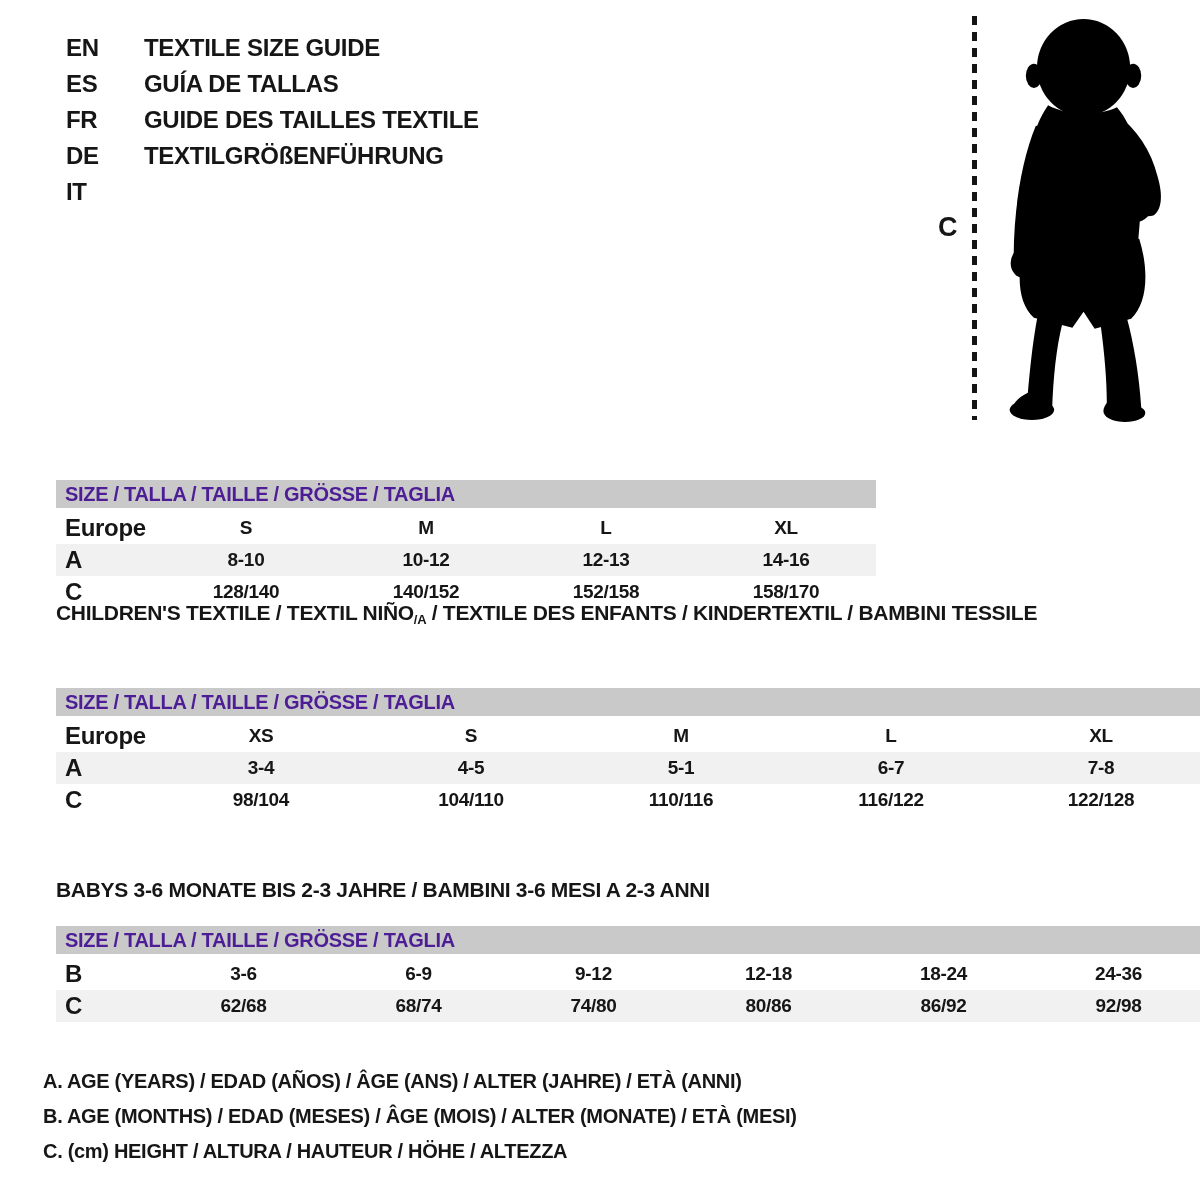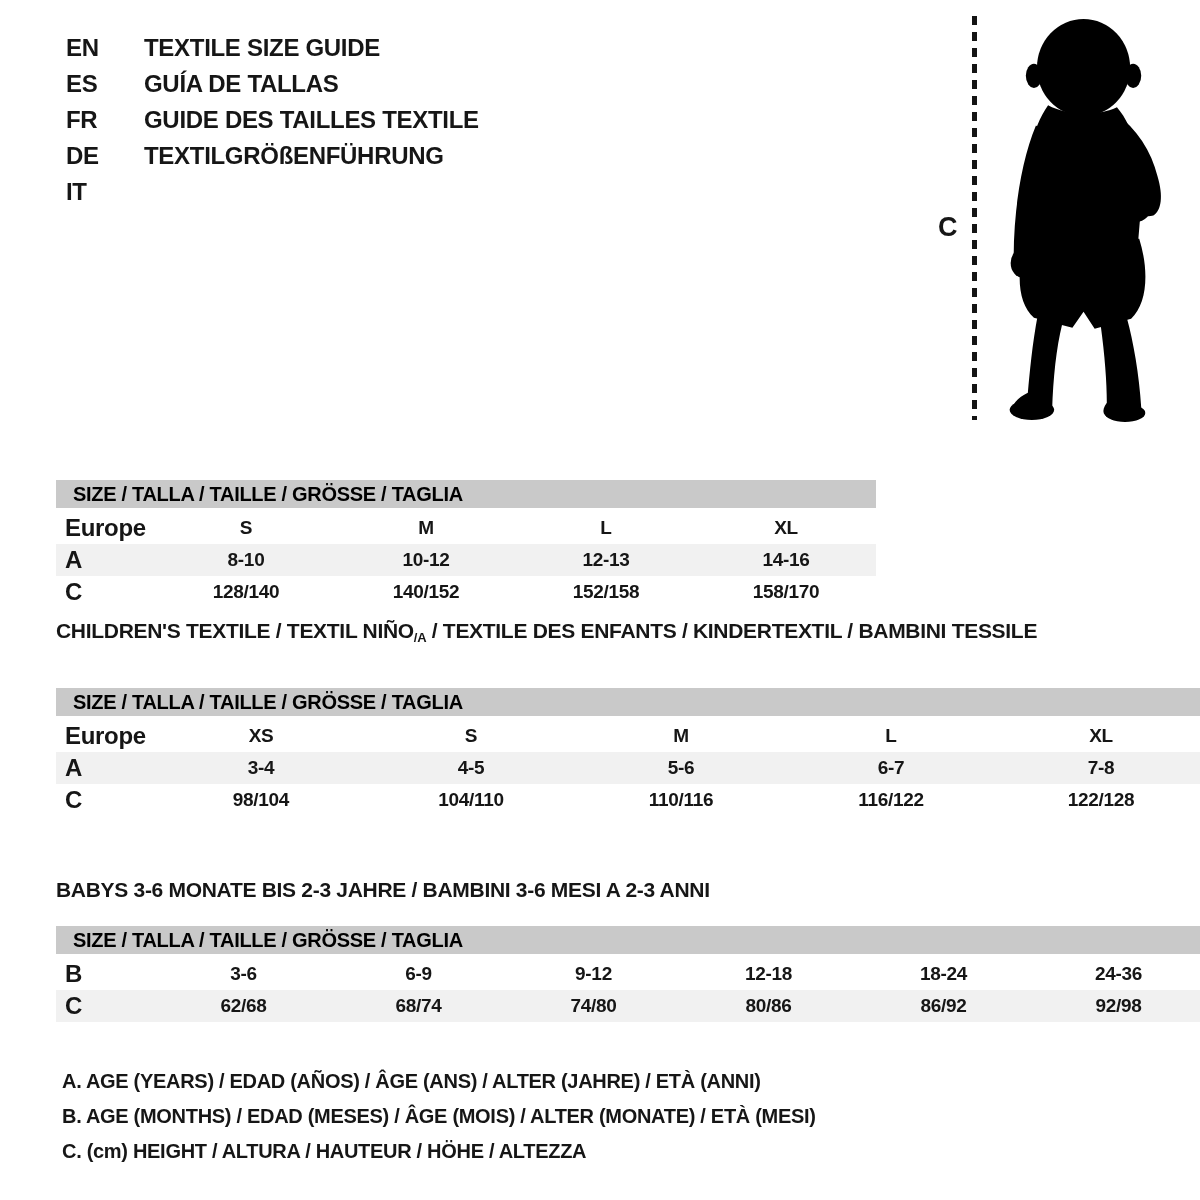--- a/index.html
+++ b/index.html
@@ -23,36 +23,36 @@
     background:repeating-linear-gradient(to bottom,#141414 0 9px,transparent 9px 16px);
   }
   .measure-label { position:absolute; left:12px; top:212px; font-size:27px; font-weight:700; }
   .silhouette { position:absolute; left:62px; top:12px; width:185px; height:410px; }
 
   
   .section-title { position:absolute; left:30px; font-size:21px; font-weight:700; white-space:nowrap; }
   .section-title .sub { font-size:13px; vertical-align:-4px; }
   .size-table { position:absolute; left:30px; }
   .size-bar {
-    height:28px; line-height:28px; background:#c9c9c9; color:#000000;
-    font-size:20px; font-weight:700; padding-left:17px; margin-bottom:4px;
+    height:28px; line-height:28px; background:#c9c9c9; color:#4c1d95;
+    font-size:20px; font-weight:700; padding-left:9px; margin-bottom:4px;
   }
   .t-row { display:grid; height:32px; align-items:center; }
   .t-row.alt { background:#f1f1f1; }
   .t-row .cell { text-align:center; font-size:19px; font-weight:700; }
   .t-row .cell.label { text-align:left; padding-left:9px; font-size:24px; }
   .cols-junior   { width:820px; }
   .cols-junior  .t-row { grid-template-columns:100px repeat(4,1fr); }
   .cols-five     { width:1150px; }
   .cols-five    .t-row { grid-template-columns:100px repeat(5,1fr); }
   .cols-six      { width:1150px; }
   .cols-six     .t-row { grid-template-columns:100px repeat(6,1fr); }
 
   
-  .footnotes { position:absolute; left:36px; top:1064px; }
+  .footnotes { position:absolute; left:17px; top:1064px; }
   .footnote { height:35px; display:flex; align-items:center; font-size:20px; font-weight:700; white-space:nowrap; }
 </style>
 </head>
 <body>
 
 <div class="page">
 
   <div class="lang-header">
     <div class="lang-row">
       <span class="lang-code">EN</span>
@@ -115,36 +115,36 @@
     </div>
     <div class="t-row">
       <div class="cell label">C</div>
       <div class="cell">128/140</div>
       <div class="cell">140/152</div>
       <div class="cell">152/158</div>
       <div class="cell">158/170</div>
     </div>
   </div>
 
-  <div class="section-title" style="top:619px"><span>CHILDREN'S TEXTILE / TEXTIL NIÑO</span><span class="sub">/A</span><span> / TEXTILE DES ENFANTS / KINDERTEXTIL / BAMBINI TESSILE</span></div>
+  <div class="section-title" style="top:601px"><span>CHILDREN'S TEXTILE / TEXTIL NIÑO</span><span class="sub">/A</span><span> / TEXTILE DES ENFANTS / KINDERTEXTIL / BAMBINI TESSILE</span></div>
   <div class="size-table cols-five" style="top:688px">
     <div class="size-bar">SIZE / TALLA / TAILLE / GRÖSSE / TAGLIA</div>
     <div class="t-row">
       <div class="cell label">Europe</div>
       <div class="cell">XS</div>
       <div class="cell">S</div>
       <div class="cell">M</div>
       <div class="cell">L</div>
       <div class="cell">XL</div>
     </div>
     <div class="t-row alt">
       <div class="cell label">A</div>
       <div class="cell">3-4</div>
       <div class="cell">4-5</div>
-      <div class="cell">5-6</div>
+      <div class="cell">5-1</div>
       <div class="cell">6-7</div>
       <div class="cell">7-8</div>
     </div>
     <div class="t-row">
       <div class="cell label">C</div>
       <div class="cell">98/104</div>
       <div class="cell">104/110</div>
       <div class="cell">110/116</div>
       <div class="cell">116/122</div>
       <div class="cell">122/128</div>

